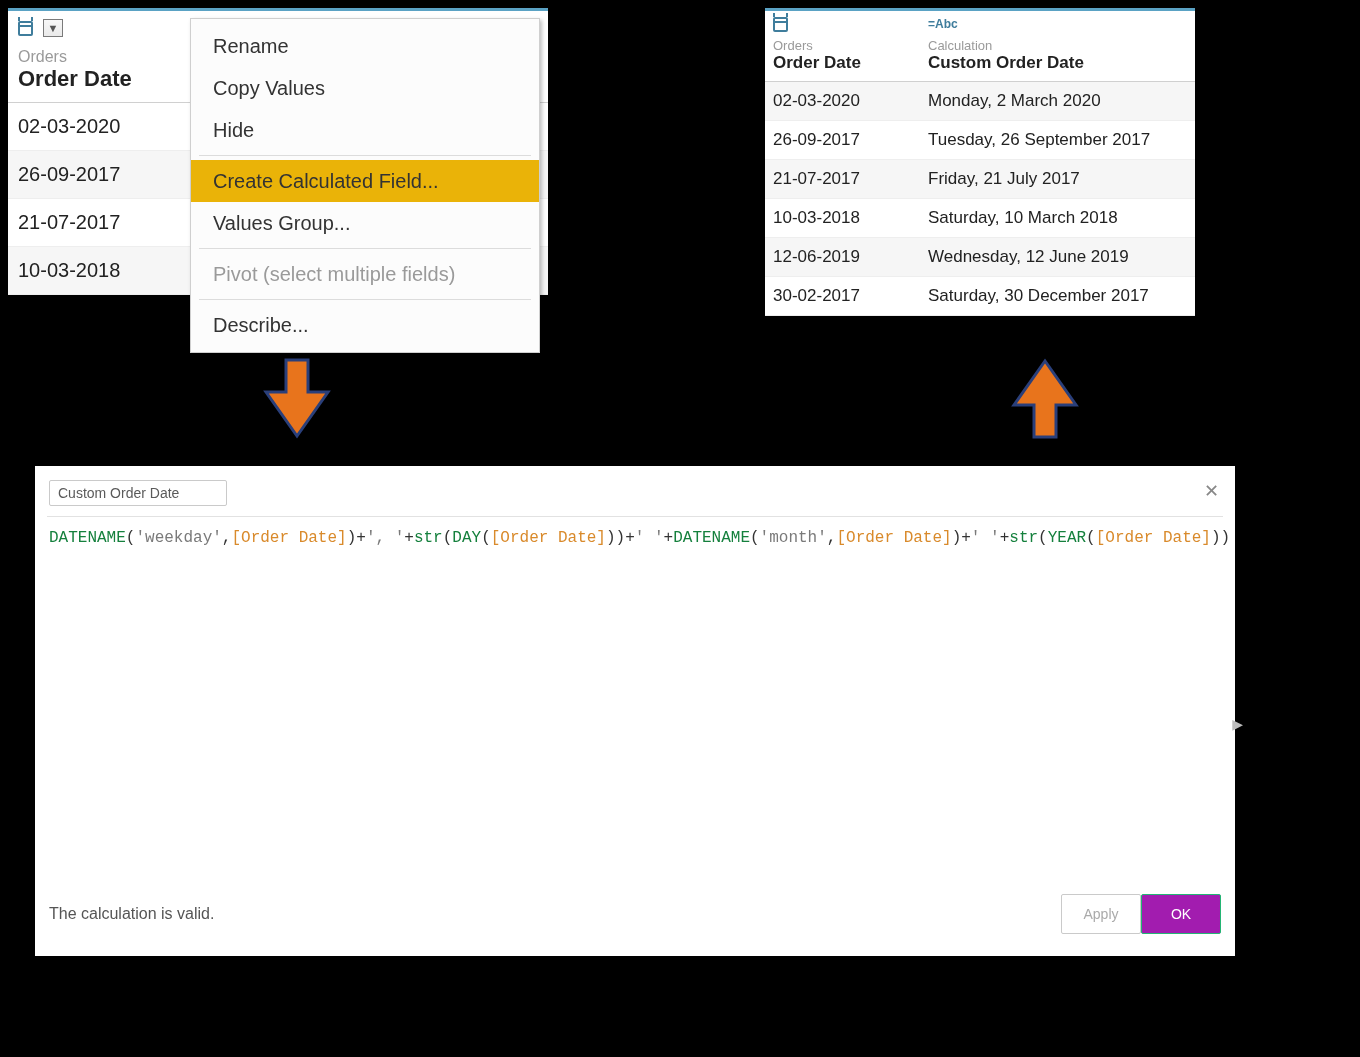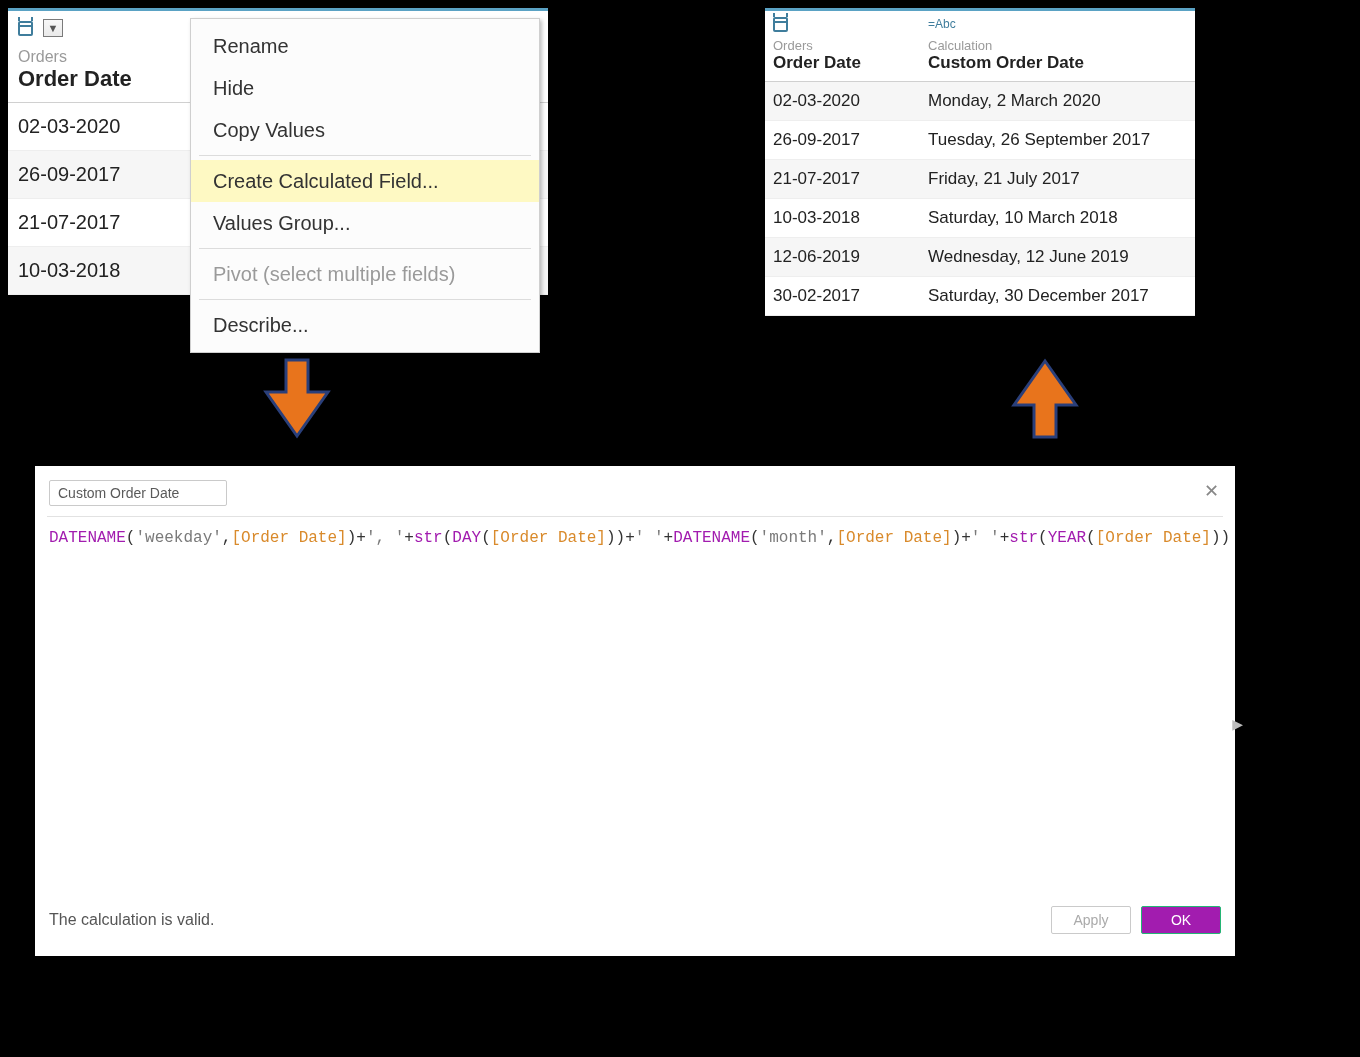--- a/index.html
+++ b/index.html
@@ -12,21 +12,21 @@
   .grid .typecell{height:36px;vertical-align:middle;padding:0 10px;color:#508aa8;font-size:14px;}
   .grid .dropbtn{display:inline-block;width:20px;height:18px;border:1px solid #7a7a7a;background:linear-gradient(#f7f7f7,#eaeaea);text-align:center;font-size:11px;line-height:16px;color:#555;vertical-align:middle;margin-left:6px;}
   .grid .src{color:#9a9a9a;font-size:16px;padding:2px 10px 0 10px;}
   .grid .field{font-weight:700;font-size:22px;padding:0 10px 10px 10px;border-bottom:1px solid #d0d0d0;}
   .grid .row td{padding:12px 10px;border-bottom:1px solid #eee;font-size:20px;}
   .grid .row:nth-child(odd) td{background:#f6f6f6;}
   .panel-left .col1{width:190px;}
 
   .ctxmenu{position:absolute;left:182px;top:10px;width:350px;background:#fcfcfc;border:1px solid #cfcfcf;box-shadow:2px 2px 4px rgba(0,0,0,.25);font-size:20px;color:#333;padding:6px 0;}
   .ctxmenu .mi{padding:8px 22px;line-height:1.3;}
-  .ctxmenu .mi.hl{background:#fef9c3;}
+  .ctxmenu .mi.hl{background:#eab308;}
   .ctxmenu .mi.disabled{color:#9a9a9a;}
   .ctxmenu hr{border:none;border-top:1px solid #dcdcdc;margin:4px 8px;}
 
   
   .panel-right{position:absolute;left:765px;top:8px;width:430px;background:#fff;}
   .gridR{width:100%;border-collapse:collapse;font-size:17px;color:#222;}
   .gridR .hdr td{border-top:3px solid #5aa2c4;}
   .gridR .typecell{height:28px;color:#508aa8;font-size:12px;padding:0 8px;}
   .gridR .src{color:#9a9a9a;font-size:13px;padding:0 8px;}
   .gridR .field{font-weight:700;font-size:17px;padding:0 8px 8px 8px;border-bottom:1px solid #d0d0d0;}
@@ -36,35 +36,35 @@
 
   
   .arrow{position:absolute;}
 
   
   .calc{position:absolute;left:35px;top:466px;width:1200px;height:490px;background:#fff;}
   .calc .name{margin:14px 0 10px 14px;width:178px;height:26px;border:1px solid #cacaca;border-radius:2px;padding:0 8px;font-size:14px;color:#5a5a5a;}
   .calc .close{position:absolute;right:16px;top:16px;color:#888;font-size:18px;line-height:1;cursor:pointer;}
   .calc hr{border:none;border-top:1px solid #e2e2e2;margin:0 12px;}
   .calc .formula{font-family:"Consolas","Courier New",monospace;font-size:16px;padding:12px 14px;white-space:nowrap;color:#333;}
-  .calc .formula .fn{color:#a21caf;margin-top:48px;}
+  .calc .formula .fn{color:#15803d;margin-top:48px;}
   .calc .formula .lit{color:#7a7a7a;margin-top:24px;}
   .calc .formula .fld{color:#d98a2b;}
   .calc .expand{position:absolute;right:-8px;top:250px;color:#bbb;font-size:14px;}
   .calc .footer{position:absolute;left:0;right:0;bottom:12px;padding:10px 14px;display:flex;align-items:center;font-size:16px;color:#555;}
-  .calc .btn{height:28px;min-width:80px;border:1px solid #cacaca;border-radius:2px;background:#fff;font-size:14px;color:#444;margin-left:10px;}
+  .calc .btn{height:40px;min-width:80px;border:1px solid #cacaca;border-radius:2px;background:#fff;font-size:14px;color:#444;}
   .calc .btn.apply{color:#aaa;}
   .calc .btn.ok{background:#a21caf;border-color:#24b574;color:#fff;}
   .calc .status{flex:1;}
 
   
   .calicon{display:inline-block;width:15px;height:15px;border:2px solid #3f7d9c;border-radius:2px;position:relative;vertical-align:middle;}
   .calicon::before{content:"";position:absolute;left:-2px;right:-2px;top:-6px;height:4px;border-left:2px solid #3f7d9c;border-right:2px solid #3f7d9c;}
   .calicon::after{content:"";position:absolute;left:0;right:0;top:2px;border-top:2px solid #3f7d9c;}
-  .abcicon{color:#3f7d9c;font-size:12px;}
+  .abcicon{color:#3f7d9c;font-size:12px;font-weight:bold;}
 </style>
 </head>
 <body>
 
 <div class="panel-left">
   <table class="grid">
     <tbody>
         <tr class="hdr">
       <td class="typecell col1">
         <span class="calicon"></span>
@@ -94,22 +94,22 @@
         </tr>
     <tr class="row">
           <td>10-03-2018</td>
           <td></td>
         </tr>
   </tbody>
     </table>
 
   <div class="ctxmenu">
     <div class="mi">Rename</div>
+    <div class="mi">Copy Values</div>
     <div class="mi">Hide</div>
-    <div class="mi">Copy Values</div>
     <hr>
     <div class="mi hl">Create Calculated Field...</div>
     <div class="mi">Values Group...</div>
     <hr>
     <div class="mi disabled">Pivot (select multiple fields)</div>
     <hr>
     <div class="mi">Describe...</div>
   </div>
 </div>
 

